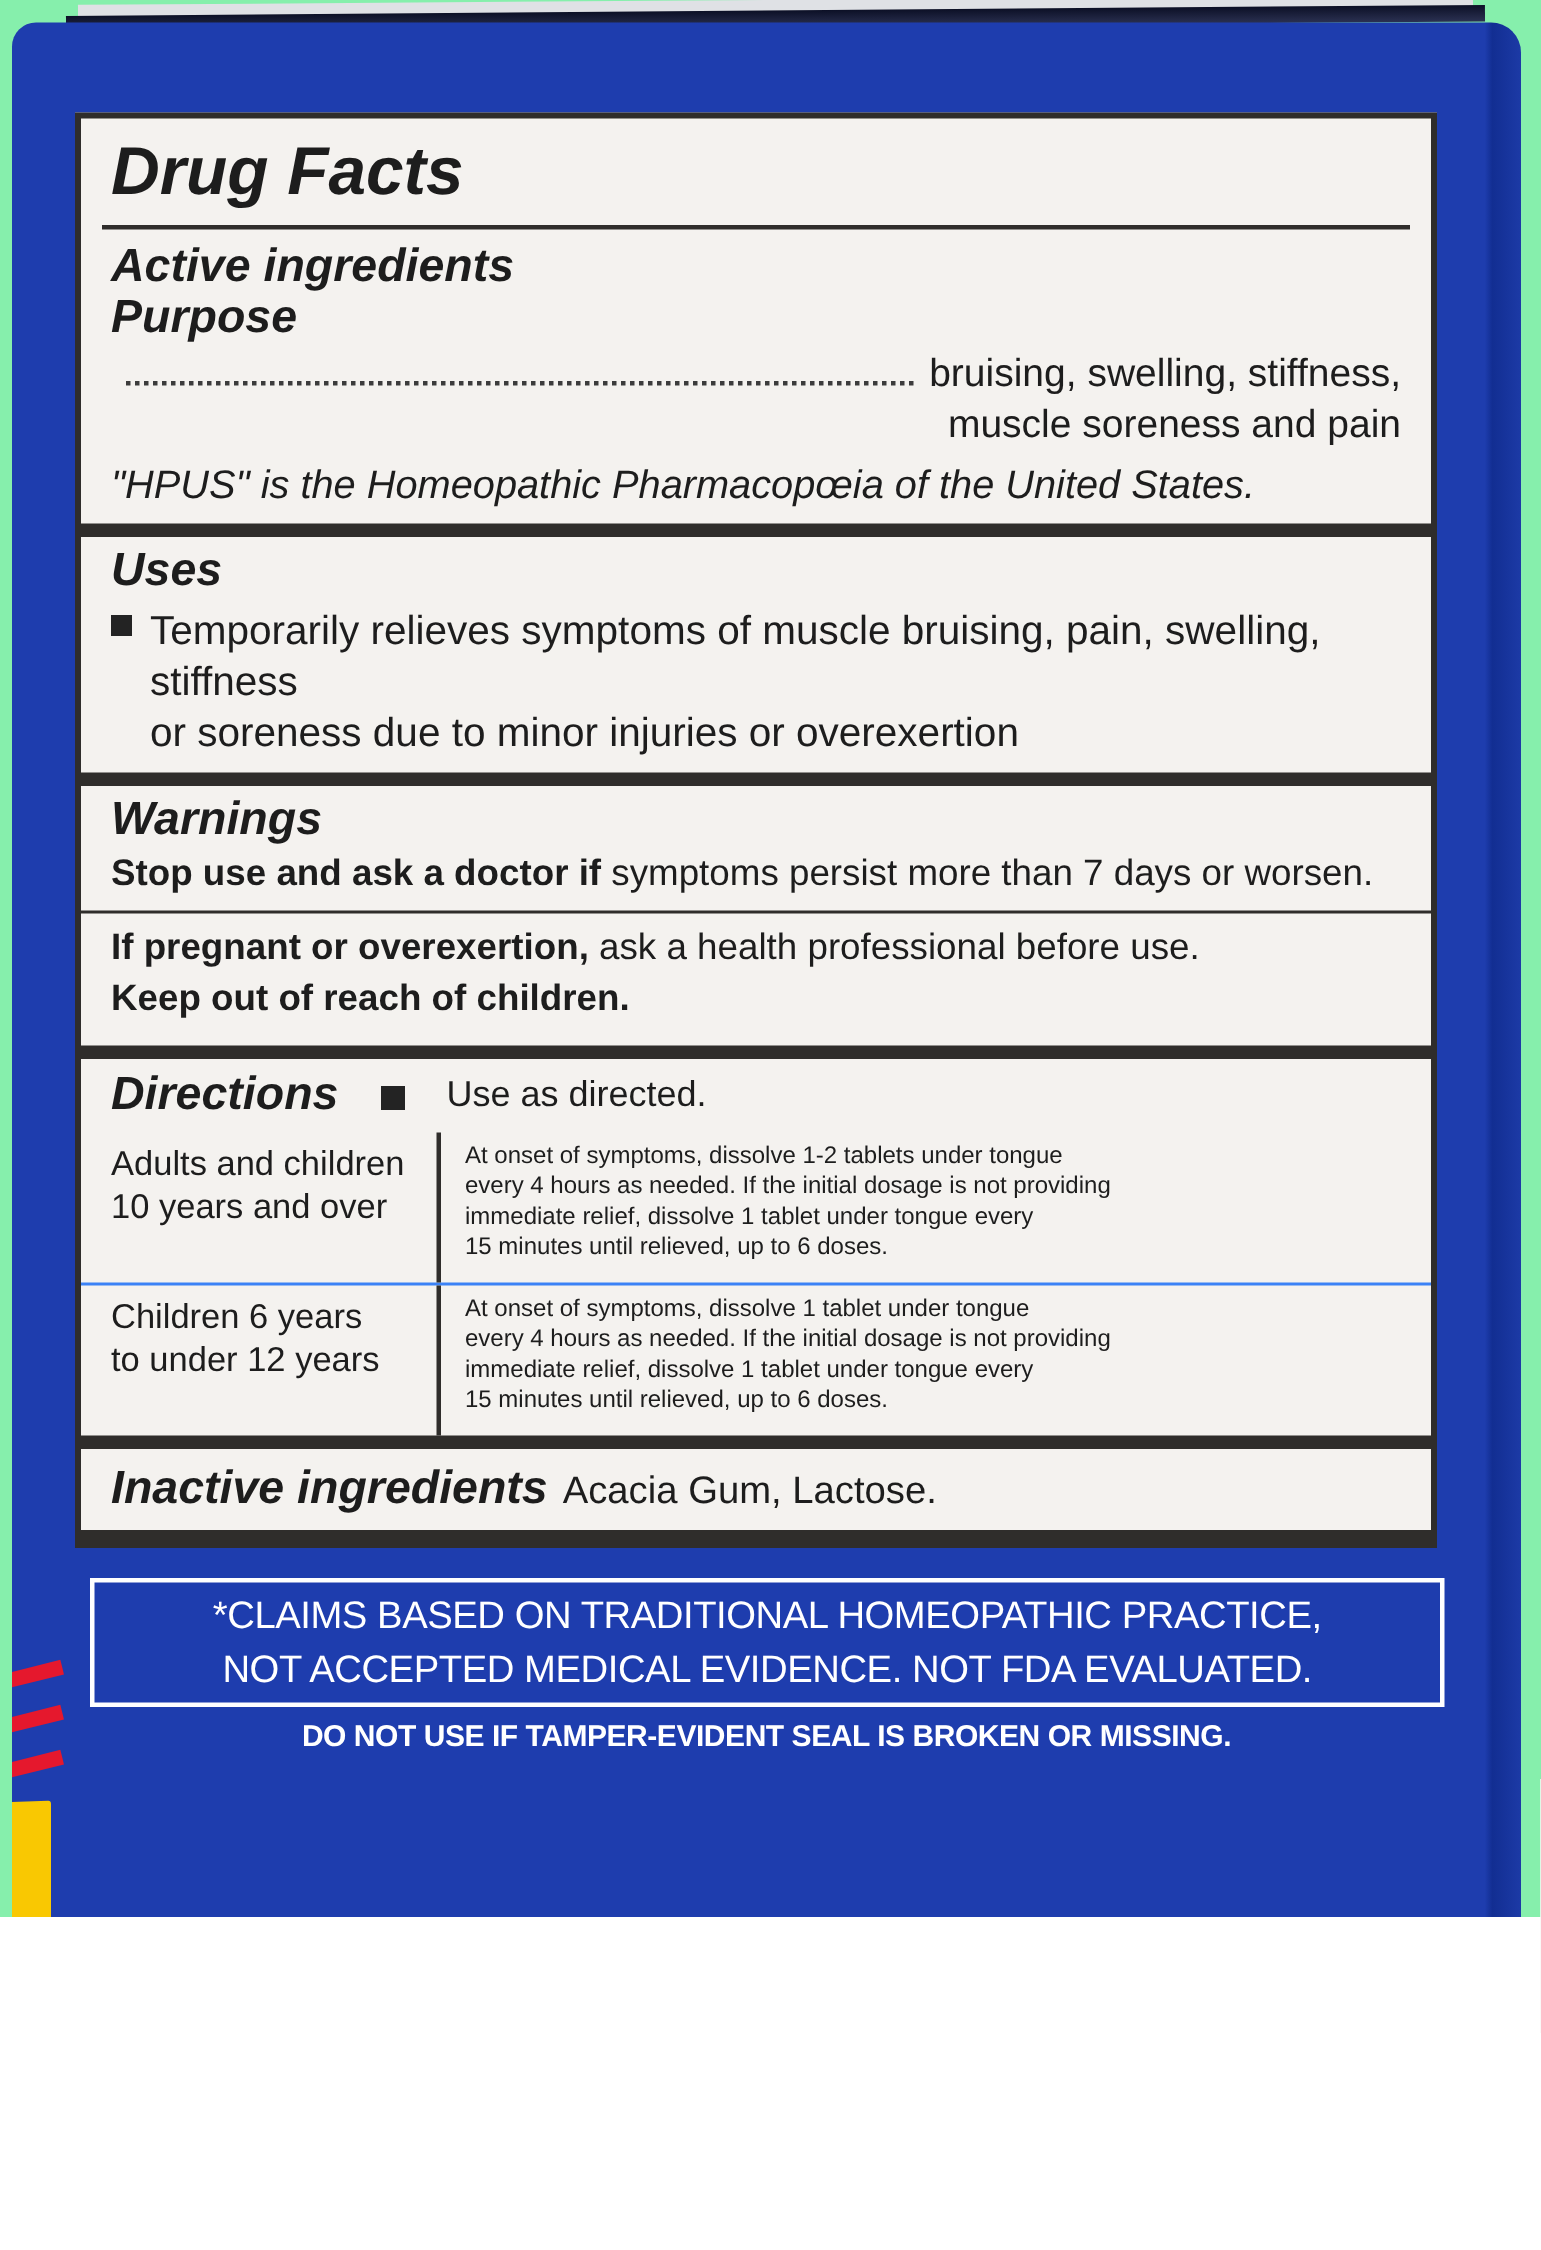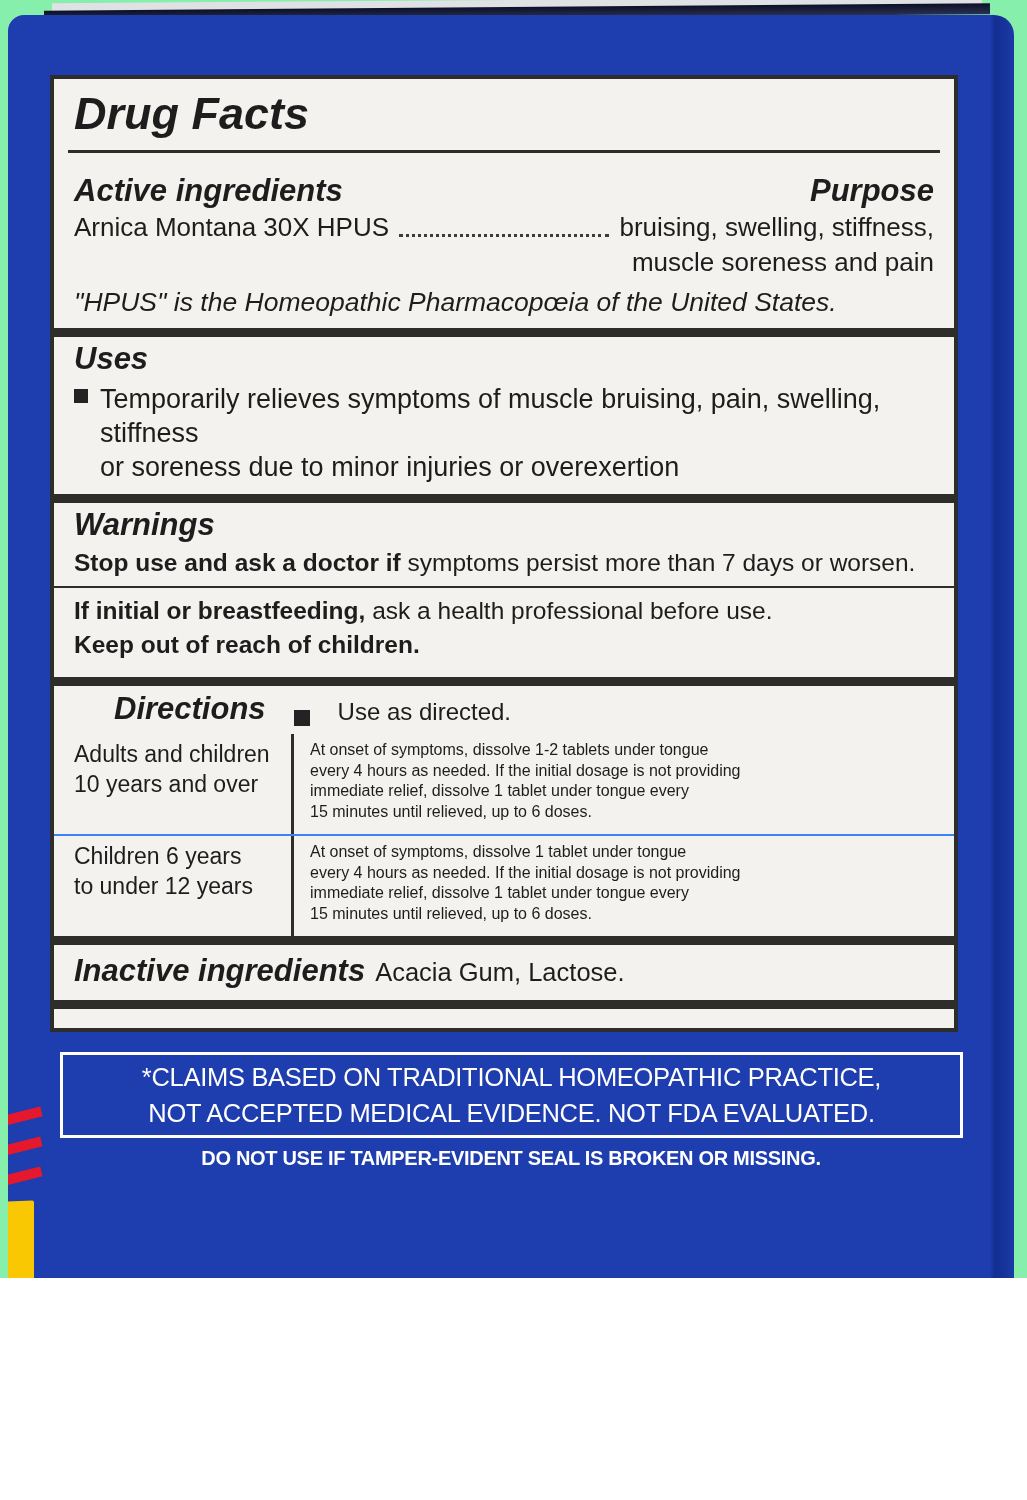--- a/index.html
+++ b/index.html
@@ -18,34 +18,34 @@
        border-radius:16px 20px 8px 8px;overflow:hidden;}
 
   
   .panel{position:absolute;left:42px;top:60px;width:908px;height:957px;box-sizing:border-box;
          background:#f4f2ef;border:4px solid #2f2d2b;color:#1d1d1d;overflow:hidden;}
   .bar{height:9px;background:#2f2d2b;}
   .h1{font-style:italic;font-weight:700;font-size:45px;line-height:1.1;margin:10px 20px 0;}
   .title-rule{height:3px;background:#2f2d2b;margin:11px 14px 0;}
   .h2{font-style:italic;font-weight:700;font-size:31px;line-height:1.12;}
   .sec{padding:5px 20px 10px;}
-  .active-head{display:flex;justify-content:space-between;align-items:flex-start;margin:16px 0 3px;}
+  .active-head{display:flex;justify-content:space-between;align-items:flex-start;margin:2px 0 3px;flex-direction:column;}
   .dot-row{display:flex;align-items:flex-end;font-size:26px;line-height:1.25;}
   .leader{flex:1;border-bottom:3px dotted #3c3c3c;margin:0 10px 7px;}
   .right-line{text-align:right;font-size:26px;line-height:1.25;margin-top:2px;}
   .hpus{font-style:italic;font-size:26.5px;margin-top:9px;}
   .bullet-row{display:flex;gap:12px;font-size:27px;line-height:1.26;margin-top:5px;}
   .sq{width:14px;height:14px;background:#232323;margin-top:7px;flex:none;}
   .pre{white-space:pre-line;}
   .warn-p{font-size:24.5px;line-height:1.25;margin:5px 0 8px;}
   .warn-rule{height:2px;background:#2f2d2b;margin:0 -20px;}
   .warn-p2{font-size:24.5px;line-height:1.25;margin:8px 0 3px;}
   .warn-p3{font-size:24.5px;line-height:1.25;font-weight:700;margin:2px 0 6px;}
   .bold{font-weight:700;}
-  .dir-head{display:flex;align-items:flex-end;gap:28px;padding:6px 20px 8px;margin-left:40px;}
+  .dir-head{display:flex;align-items:center;gap:28px;padding:6px 20px 8px;}
   .sq2{width:16px;height:16px;background:#232323;flex:none;margin-top:4px;}
   .dir-note{font-size:24px;}
   .dir-row{display:flex;}
   .dir-row.second{border-top:2px solid #3b82f6;}
   .dir-col1{width:237px;box-sizing:border-box;padding:6px 8px 6px 20px;font-size:23px;line-height:1.28;}
   .dir-col2{flex:1;border-left:3px solid #2f2d2b;padding:6px 12px 12px 16px;font-size:16px;line-height:1.28;}
   .inline-sec{padding:9px 20px 11px;font-size:25.5px;line-height:1.2;}
   .inline-sec .h2{margin-right:10px;}
 
   
@@ -82,21 +82,20 @@
     <div class="panel">
       <div class="h1">Drug Facts</div>
       <div class="title-rule"></div>
 
       <div class="sec">
         <div class="active-head">
           <span class="h2">Active ingredients</span>
           <span class="h2">Purpose</span>
         </div>
         <div class="dot-row">
-          <span>Arnica Montana 30X HPUS</span>
           <span class="leader"></span>
           <span>bruising, swelling, stiffness,</span>
         </div>
         <div class="right-line">muscle soreness and pain</div>
         <div class="hpus">"HPUS" is the Homeopathic Pharmacopœia of the United States.</div>
       </div>
 
       <div class="bar"></div>
 
       <div class="sec">
@@ -107,21 +106,21 @@
 or soreness due to minor injuries or overexertion</span>
         </div>
       </div>
 
       <div class="bar"></div>
 
       <div class="sec">
         <div class="h2">Warnings</div>
         <div class="warn-p"><span class="bold">Stop use and ask a doctor if</span><span> symptoms persist more than 7 days or worsen.</span></div>
         <div class="warn-rule"></div>
-        <div class="warn-p2"><span class="bold">If initial or breastfeeding,</span><span> ask a health professional before use.</span></div>
+        <div class="warn-p2"><span class="bold">If pregnant or overexertion,</span><span> ask a health professional before use.</span></div>
         <div class="warn-p3">Keep out of reach of children.</div>
       </div>
 
       <div class="bar"></div>
 
       <div>
         <div class="dir-head">
           <span class="h2">Directions</span>
           <span class="sq2"></span>
           <span class="dir-note">Use as directed.</span>

